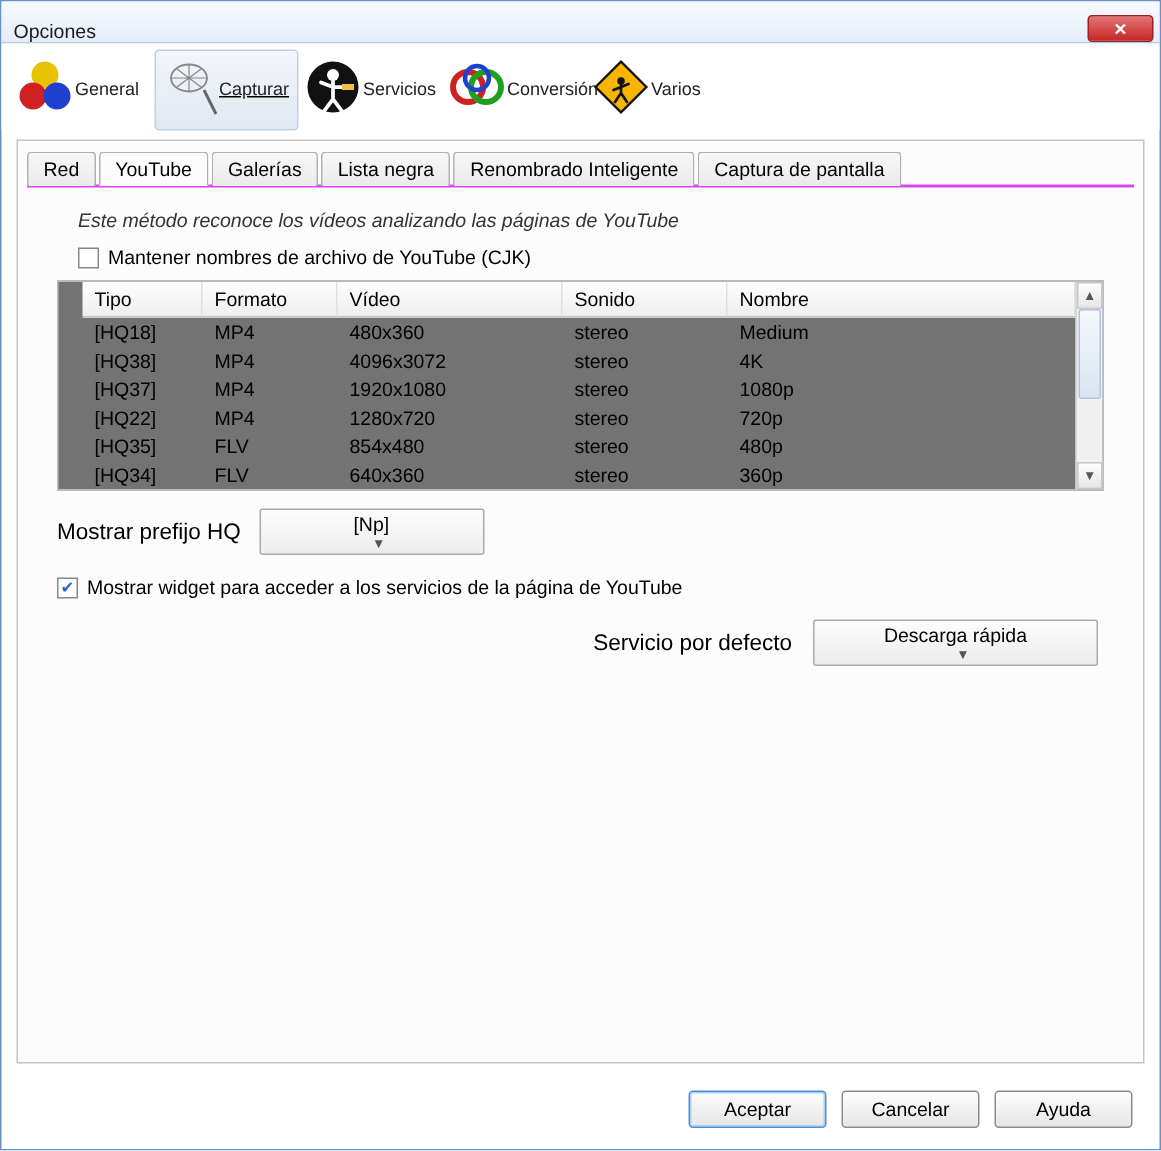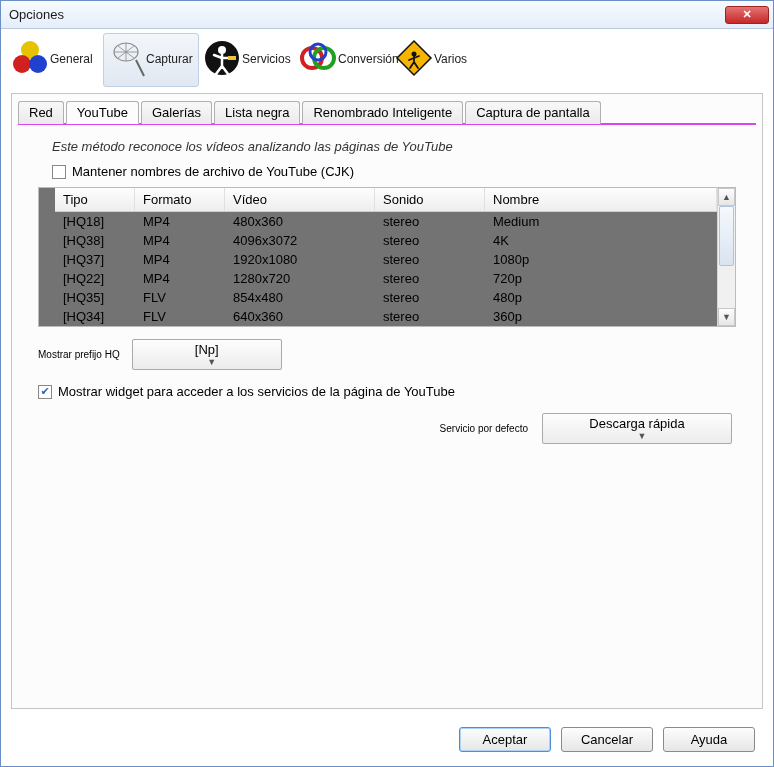--- a/index.html
+++ b/index.html
@@ -1,23 +1,23 @@
 <!DOCTYPE html>
 <html><head>
 <meta charset="utf-8">
 <style>
 * { box-sizing: border-box; margin: 0; padding: 0; }
 body { font-family: "Segoe UI", Tahoma, sans-serif; font-size: 13px; background: #fff; color: #000; }
 .window { width: 774px; height: 767px; border: 1px solid #6a8fc7; background: #fff; display: flex; flex-direction: column; }
-.titlebar { height: 28px; background: linear-gradient(to bottom, #f7fbff, #e4eef9); display: flex; align-items: center; justify-content: space-between; padding: 0 4px 0 8px; border-bottom: 1px solid #b8c8dc; }
+.titlebar { height: 28px; background: linear-gradient(to bottom, #f7fbff, #e4eef9); display: flex; align-items: flex-end; justify-content: space-between; padding: 0 4px 0 8px; border-bottom: 1px solid #b8c8dc; }
 .titlebar-title { font-size: 13px; color: #1a1a1a; }
 .close-btn { width: 44px; height: 18px; background: linear-gradient(to bottom, #e57373, #c62828); border: 1px solid #9a2222; border-radius: 3px; display: flex; align-items: center; justify-content: center; color: #fff; font-size: 11px; font-weight: bold; cursor: pointer; }
 .toolbar { display: flex; background: #fff; padding: 4px 6px 0 6px; }
 .tool-item { display: flex; align-items: center; justify-content: flex-start; width: 96px; padding: 4px 2px 6px 2px; cursor: pointer; border: 1px solid transparent; border-radius: 3px; }
-.tool-item.active { background: linear-gradient(to bottom, #f3f6fa, #e0e8f2); border: 1px solid #c0d0e4; }
+.tool-item.active { background: linear-gradient(to bottom, #f3f6fa, #e0e8f2); border: 1px solid #c0d0e4; text-decoration: underline; }
 .tool-icon { width: 40px; height: 40px; display: flex; align-items: center; justify-content: center; margin-bottom: 2px; }
 .tool-label { font-size: 12px; color: #222; }
 .content-frame { flex: 1; margin: 6px 10px 8px 10px; border: 1px solid #c4c4c4; background: #fcfcfc; display: flex; flex-direction: column; position: relative; }
 .tabs { display: flex; padding: 6px 6px 0 6px; }
 .tab { padding: 3px 10px; font-size: 13px; border: 1px solid #b0b0b0; border-bottom: none; margin-right: 2px; background: linear-gradient(to bottom, #f8f8f8, #eaeaea); border-top-left-radius: 3px; border-top-right-radius: 3px; cursor: pointer; position: relative; top: 1px; }
 .tab.active { background: #fcfcfc; border-bottom: 1px solid #fcfcfc; z-index: 2; }
 .tab-panel { flex: 1; border-top: 2px solid #d946ef; margin: 0 6px 6px 6px; padding: 14px 20px; display: flex; flex-direction: column; }
 .hint { font-style: italic; color: #333; margin-bottom: 10px; padding-left: 14px; }
 .cb-row { display: flex; align-items: center; gap: 6px; margin-bottom: 8px; padding-left: 14px; }
 .cbx { width: 14px; height: 14px; border: 1px solid #888; background: #fff; display: inline-flex; align-items: center; justify-content: center; font-size: 10px; color: #2b6; }
@@ -28,21 +28,21 @@
 .th { padding: 4px 8px; font-size: 13px; border-right: 1px solid #e0e0e0; }
 .c0 { width: 80px; } .c1 { width: 90px; } .c2 { width: 150px; } .c3 { width: 110px; } .c4 { flex: 1; }
 .table-body { }
 .tr { display: flex; }
 .td { padding: 2px 8px; font-size: 13px; }
 .scrollbar { width: 18px; background: #f0f0f0; border-left: 1px solid #d6d6d6; display: flex; flex-direction: column; }
 .sb-btn { height: 18px; background: linear-gradient(to bottom, #fdfdfd, #e6e6e6); border: 1px solid #c8c8c8; display: flex; align-items: center; justify-content: center; font-size: 9px; color: #555; cursor: pointer; }
 .sb-track { flex: 1; position: relative; }
 .sb-thumb { position: absolute; left: 1px; right: 1px; top: 0; height: 60px; background: linear-gradient(to bottom, #f5f8fc, #d9e4f0); border: 1px solid #b0c4de; border-radius: 2px; cursor: pointer; }
 .form-row { display: flex; align-items: center; gap: 12px; margin-bottom: 14px; }
-.form-label { font-size: 10px; }
+.form-label { font-size: 15px; }
 .select { border: 1px solid #aaa; background: linear-gradient(to bottom, #fdfdfd, #ececec); padding: 2px 8px; display: flex; align-items: center; justify-content: space-between; cursor: pointer; border-radius: 2px; flex-direction: column; }
 .select .arrow { font-size: 9px; color: #555; margin-left: 10px; }
 .cb-row2 { display: flex; align-items: center; gap: 6px; margin-bottom: 14px; }
 .service-row { display: flex; align-items: center; justify-content: flex-end; gap: 14px; padding-right: 4px; }
 .footer { display: flex; justify-content: flex-end; gap: 10px; padding: 10px 18px 14px 0; }
 .btn { min-width: 92px; padding: 4px 14px; border: 1px solid #8a8a8a; background: linear-gradient(to bottom, #fdfdfd, #e6e6e6); border-radius: 3px; cursor: pointer; font-size: 13px; text-align: center; }
 .btn.default { border: 1px solid #4a90d9; box-shadow: 0 0 0 1px #aed0f2 inset; }
 </style>
 </head>
 <body>

